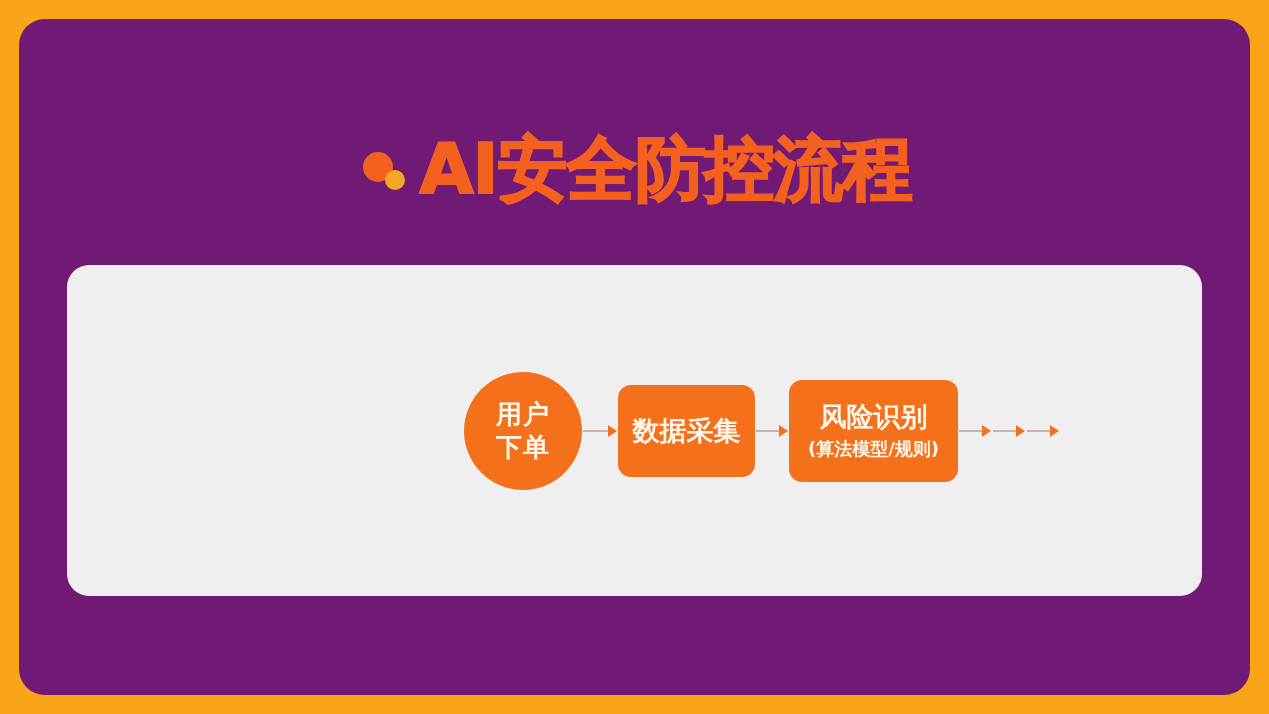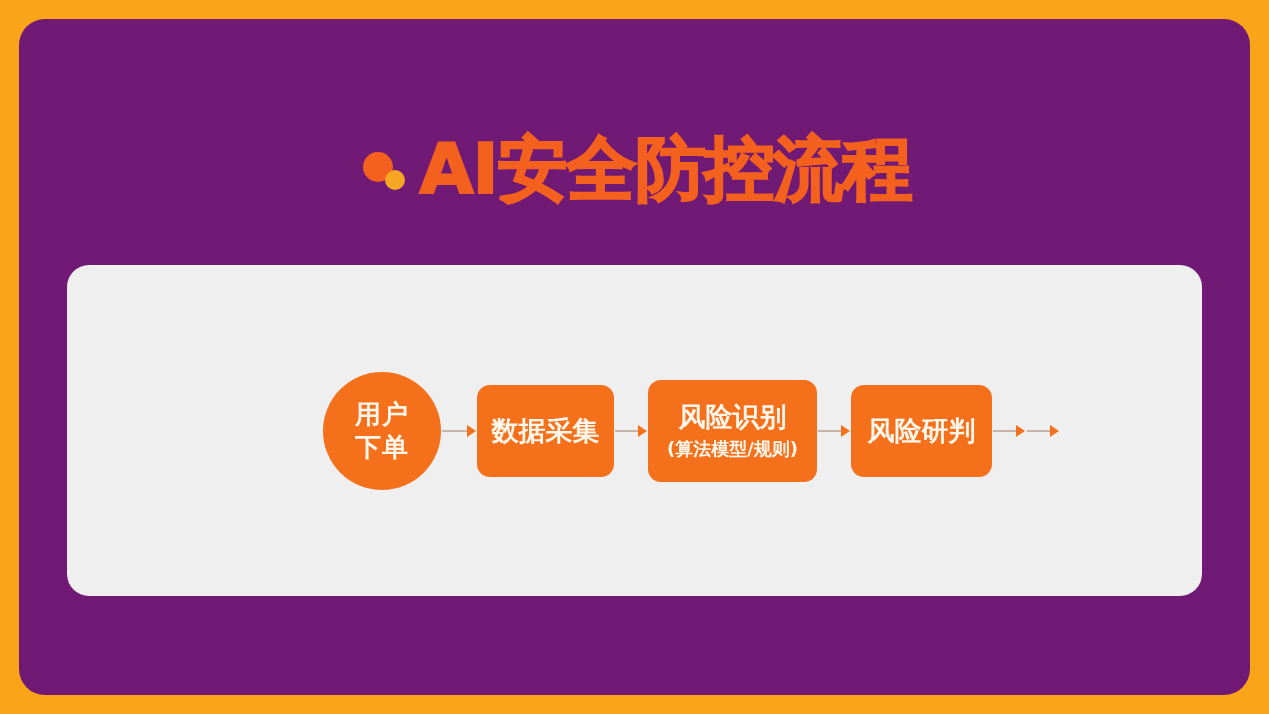--- a/index.html
+++ b/index.html
@@ -219,23 +219,20 @@
         <div class="node node-box b2">
           <span class="line-main">风险识别</span>
           <span class="line-sub">(算法模型/规则)</span>
         </div>
 
         <div class="arrow a3">
           <span class="shaft"></span>
           <span class="head"></span>
         </div>
 
-        <div class="node node-box b3">
-          <span class="line-main">风险研判</span>
-        </div>
 
         <div class="arrow a4">
           <span class="shaft"></span>
           <span class="head"></span>
         </div>
 
 
         <div class="arrow a5">
           <span class="shaft"></span>
           <span class="head"></span>

